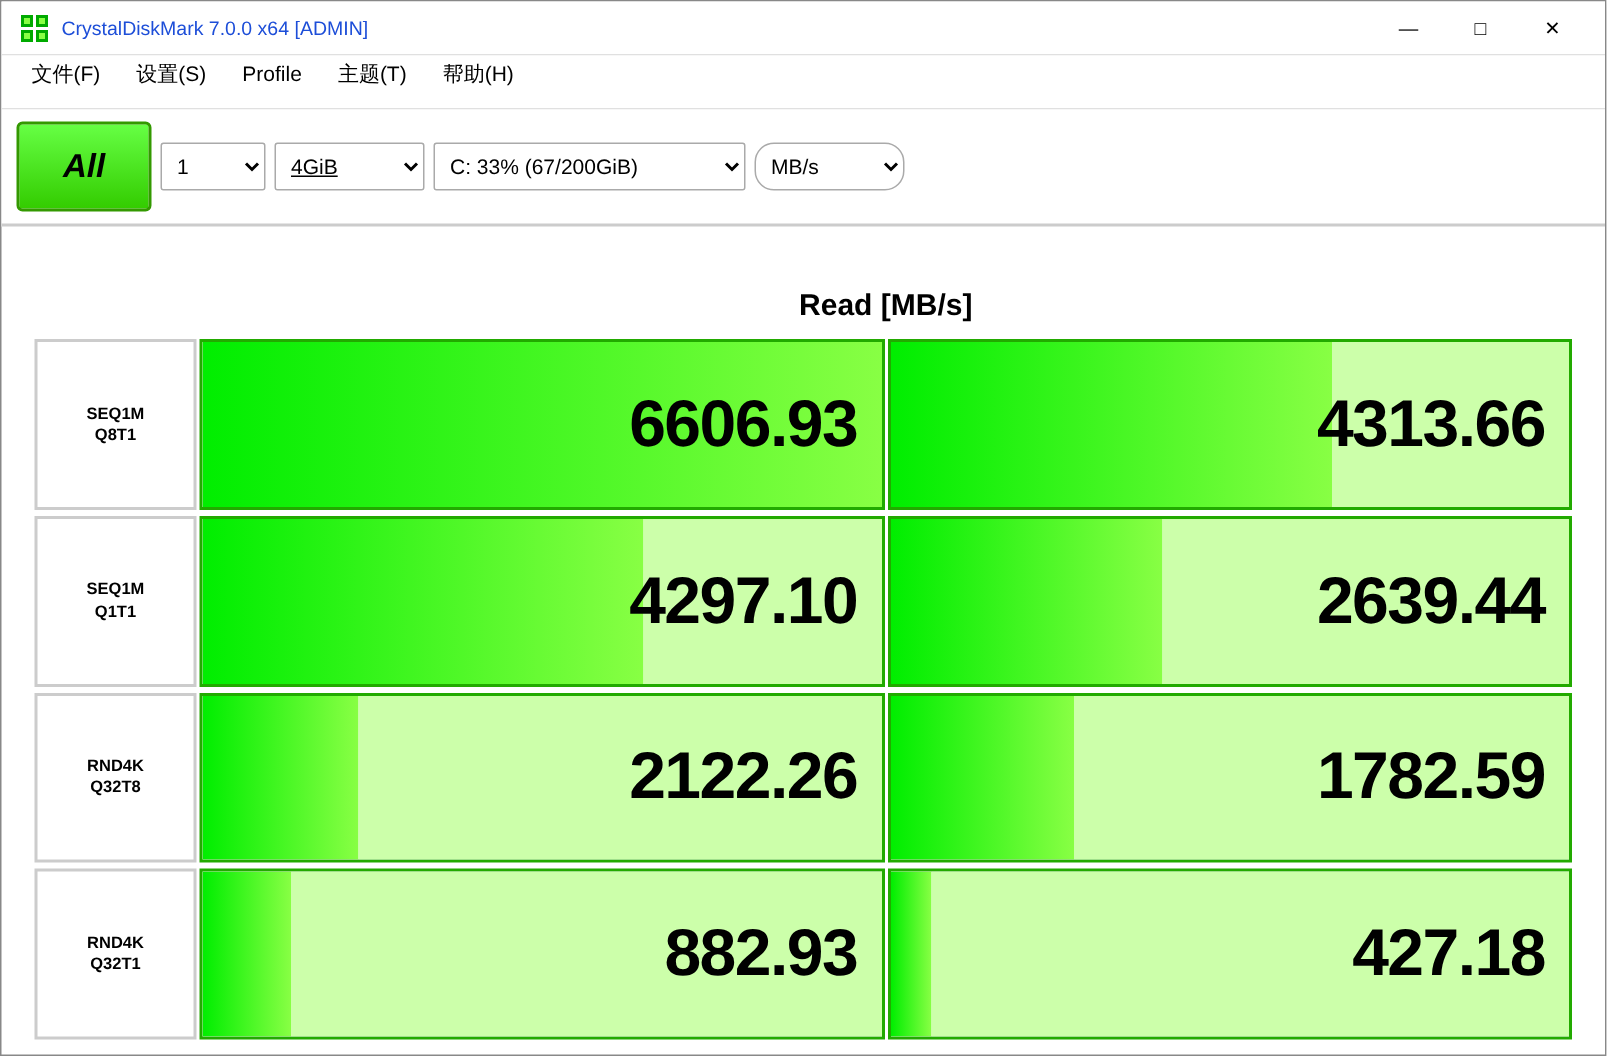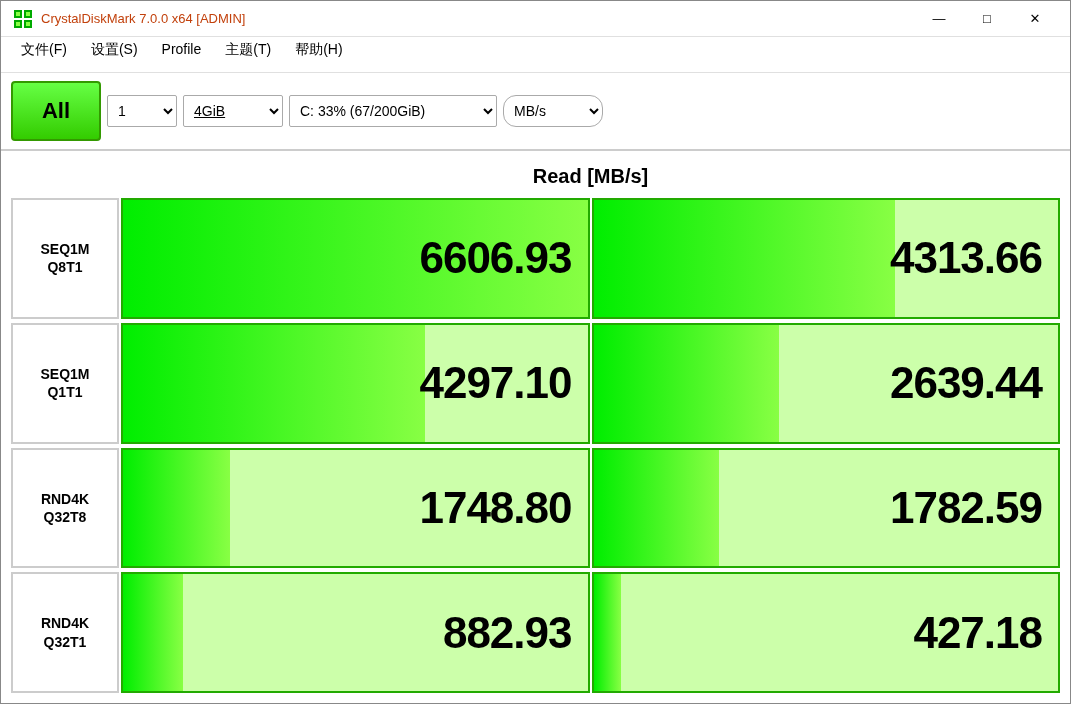--- a/index.html
+++ b/index.html
@@ -38,21 +38,21 @@
       width: 20px;
       height: 20px;
       margin-right: 8px;
       flex-shrink: 0;
     }
 
     .title-bar-title {
       flex: 1;
       font-size: 13px;
       font-weight: 400;
-      color: #c2410c;
+      color: #1d4ed8;
     }
 
     .title-bar-controls {
       display: flex;
       gap: 2px;
     }
 
     .title-bar-btn {
       width: 46px;
       height: 30px;
@@ -100,20 +100,21 @@
       color: #000;
       font-size: 22px;
       font-weight: bold;
       width: 90px;
       height: 60px;
       cursor: pointer;
       border-radius: 4px;
       display: flex;
       align-items: center;
       justify-content: center;
+      font-style: italic;
     }
 
     .toolbar-select {
       height: 32px;
       font-size: 14px;
       border: 1px solid #aaa;
       background: #fff;
       padding: 0 6px;
       cursor: pointer;
       border-radius: 2px;
@@ -122,22 +123,23 @@
     .toolbar-select-queue { width: 70px; }
     .toolbar-select-size { width: 100px; text-decoration: underline; }
     .toolbar-select-drive { width: 208px; }
     .toolbar-select-unit { width: 100px; border-radius: 13px; }
 
     
     .main-content {
       flex: 1;
       display: flex;
       flex-direction: column;
-      padding: 6px 10px 10px;
+      padding: 6px 22px 10px;
       gap: 2px;
+      margin-top: 28px;
     }
 
     
     .header-row {
       display: flex;
       gap: 2px;
       margin-left: 110px;
     }
 
     .header-cell {
@@ -166,21 +168,21 @@
     }
 
     .row-label {
       width: 108px;
       flex-shrink: 0;
       background: #fff;
       border: 2px solid #ccc;
       display: flex;
       align-items: center;
       justify-content: center;
-      font-size: 14px;
+      font-size: 11px;
       font-weight: bold;
       text-align: center;
       line-height: 1.3;
       color: #000;
     }
 
     .value-cell {
       flex: 1;
       position: relative;
       border: 2px solid #22aa00;
@@ -311,21 +313,21 @@
             <span class="value-text">2639.44</span>
           </div>
         </div>
         <div class="data-row">
           <div class="row-label">
             <span>RND4K<br>Q32T8</span>
           </div>
           <div class="value-cell">
             <div class="value-cell-bg" style="width: 23%;"></div>
             <div class="value-cell-bg-light" style="width: 77%;"></div>
-            <span class="value-text">1748.80</span>
+            <span class="value-text">2122.26</span>
           </div>
           <div class="value-cell">
             <div class="value-cell-bg" style="width: 27%;"></div>
             <div class="value-cell-bg-light" style="width: 73%;"></div>
             <span class="value-text">1782.59</span>
           </div>
         </div>
         <div class="data-row">
           <div class="row-label">
             <span>RND4K<br>Q32T1</span>

